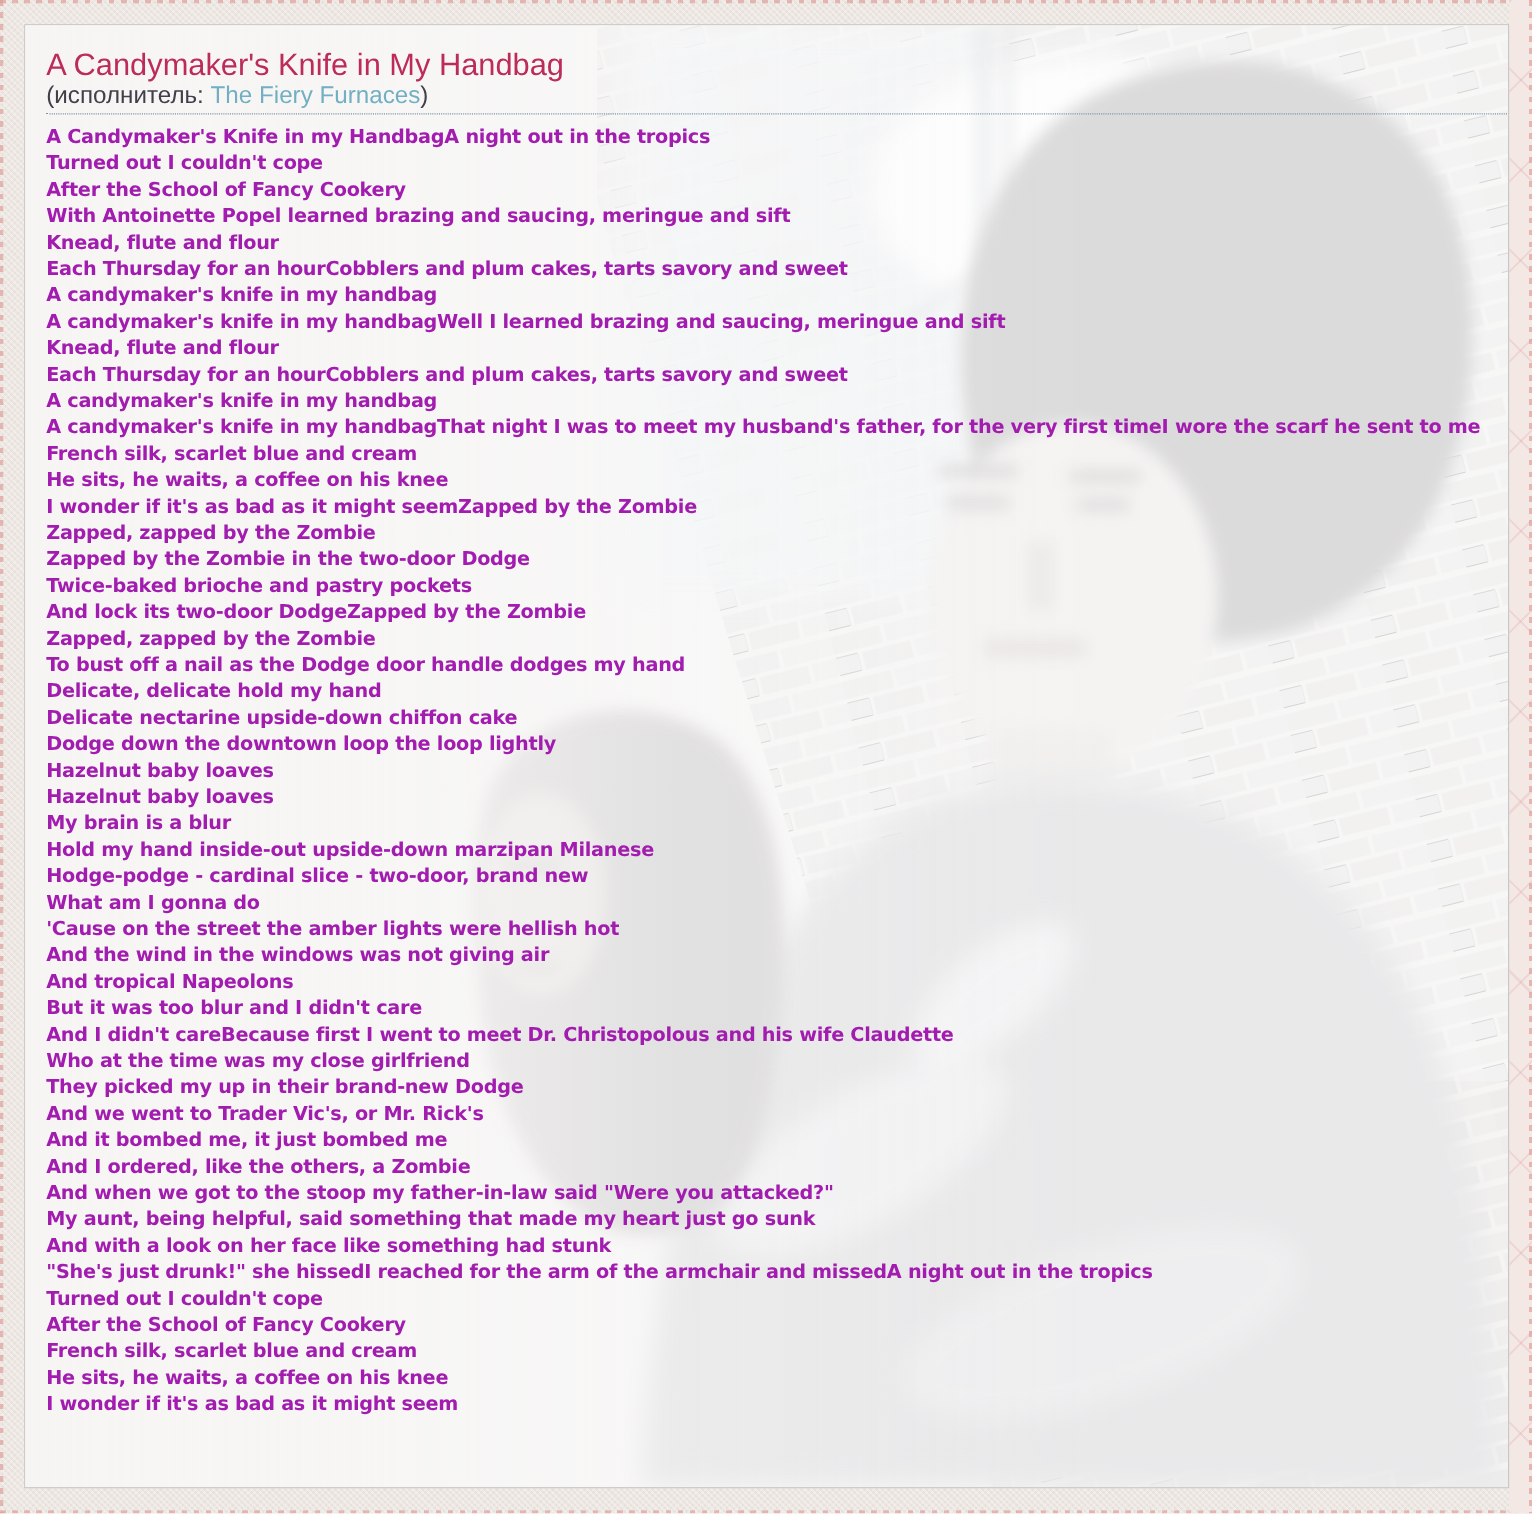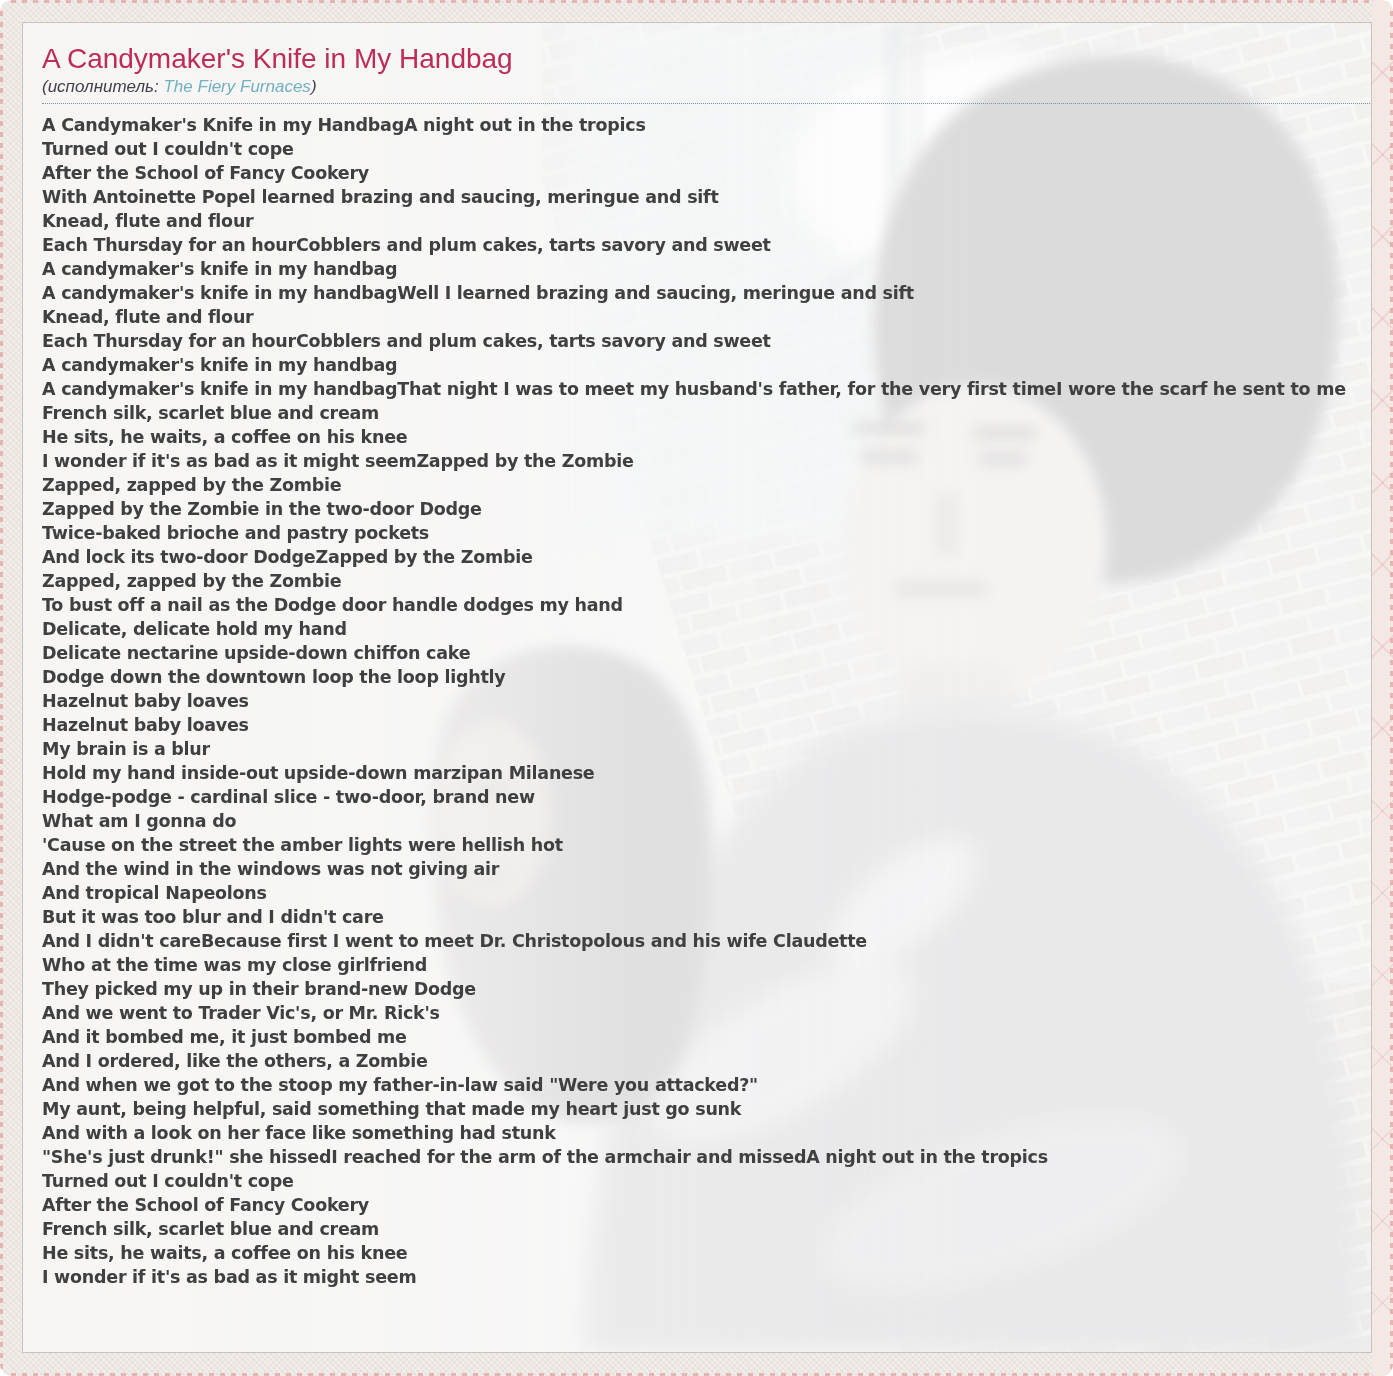--- a/index.html
+++ b/index.html
@@ -5,21 +5,20 @@
   html,body{margin:0;padding:0;}
   .page{
     position:relative;
     width:1393px;height:1376px;
     background:
       repeating-linear-gradient(45deg, rgba(255,255,255,.30) 0 2px, rgba(0,0,0,0) 2px 4px),
       repeating-linear-gradient(-45deg, rgba(208,188,178,.14) 0 2px, rgba(0,0,0,0) 2px 4px),
       #ece7e2;
     overflow:hidden;
     font-family:"Liberation Sans", sans-serif;
-    border-radius:12px;
   }
   
   .edge{position:absolute;opacity:.65;}
   .edge-top{top:0;left:0;right:0;height:3px;
     background:repeating-linear-gradient(90deg, var(--edge-pink) 0 5px, rgba(0,0,0,0) 5px 11px);}
   .edge-bottom{bottom:0;left:0;right:0;height:3px;
     background:repeating-linear-gradient(90deg, var(--edge-pink) 0 5px, rgba(0,0,0,0) 5px 11px);}
   .edge-left{top:0;bottom:0;left:0;width:3px;
     background:repeating-linear-gradient(180deg, var(--edge-pink) 0 5px, rgba(0,0,0,0) 5px 11px);}
   .edge-right{top:0;bottom:0;right:0;width:3px;
@@ -39,32 +38,32 @@
     overflow:hidden;
   }
   .photo{position:absolute;left:0;top:0;width:100%;height:100%;}
   .inner{position:relative;z-index:2;padding:16px 0 0 19px;}
   h1.title{
     margin:4px 0 2px 0;
     font-size:28px;font-weight:400;line-height:32px;
     color:var(--title-color);
   }
   .artist-line{
-    font-size:17px;line-height:20px;color:#413f49;font-style:italic;
+    font-size:22px;line-height:20px;color:#413f49;
   }
   .artist-link{color:var(--link-color);text-decoration:none;cursor:pointer;}
   .separator{
     height:0;border-bottom:1px dotted #7d92a6;
     margin:6px 1px 0 0;
   }
   .lyrics{
     margin-top:9px;
     font-family:"DejaVu Sans", sans-serif;
     font-size:17.5px;font-weight:700;letter-spacing:-0.25px;
-    color:#404040;
+    color:#a21caf;
   }
   .lyrics .line{height:24px;line-height:24px;white-space:nowrap;overflow:visible;}
 </style>
 </head>
 <body>
 
 <div class="page">
   <div class="edge edge-top"></div>
   <div class="edge edge-left"></div>
   <div class="edge edge-bottom"></div>

